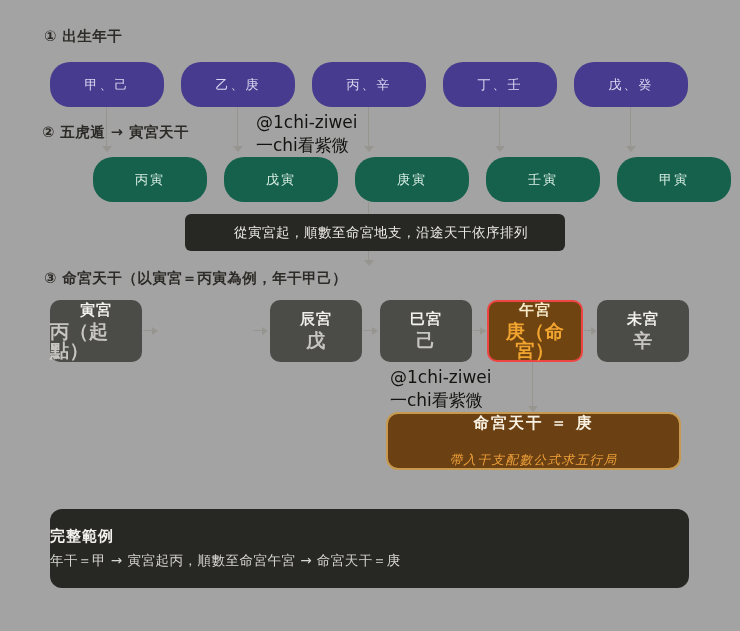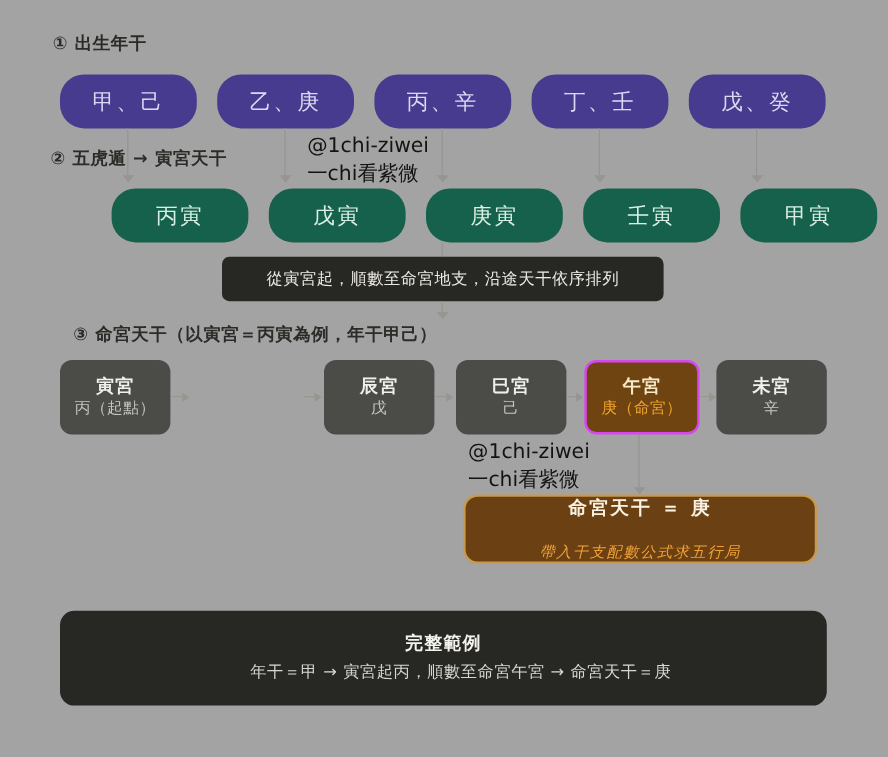--- a/index.html
+++ b/index.html
@@ -4,36 +4,36 @@
 <style>
   html,body{margin:0;padding:0;background:#f6f4ed;}
   .canvas{
     position:relative;width:740px;height:631px;background:#a3a3a3;
     font-family:"DejaVu Sans","Liberation Sans",sans-serif;overflow:hidden;
   }
   .slabel{position:absolute;font-size:14.5px;font-weight:700;color:#2d2b27;letter-spacing:.5px;white-space:nowrap;}
   .box{
     position:absolute;width:114px;height:45px;border-radius:20px;
     display:flex;align-items:center;justify-content:center;
-    font-size:18px;letter-spacing:2px;white-space:nowrap;
+    font-size:13px;letter-spacing:2px;white-space:nowrap;
   }
   .purple{top:62px;background:#463b8e;color:#dcd8f3;}
   .green{top:157px;background:#15614b;color:#d9efe5;margin-left:43px;}
   .note{
     position:absolute;left:185px;top:214px;width:368px;height:37px;border-radius:6px;
     background:#272723;color:#edebe5;display:flex;align-items:center;justify-content:center;
-    font-size:13.5px;letter-spacing:.5px;white-space:nowrap;
+    font-size:13.5px;letter-spacing:.5px;white-space:nowrap;padding-left:12px;
   }
   .palace{
     position:absolute;top:300px;width:92px;height:62px;border-radius:10px;background:#4b4b48;
     display:flex;flex-direction:column;align-items:center;justify-content:center;gap:4px;box-sizing:border-box;
   }
   .palace .t{font-size:15px;font-weight:600;color:#f1efe9;letter-spacing:1px;line-height:1;}
-  .palace .s{font-size:13px;color:#c7c5bf;letter-spacing:.5px;line-height:1;}
-  .palace.hl{background:#6f4410;border:2px solid #d946ef;width:96px;text-align:center;}
+  .palace .s{font-size:19px;color:#c7c5bf;letter-spacing:.5px;line-height:1;font-weight:bold;}
+  .palace.hl{background:#6f4410;border:2px solid #ef4444;width:96px;text-align:center;}
   .palace.hl .t{color:#f5e9c9;}
   .palace.hl .s{color:#f1a42f;}
   .varrow{position:absolute;width:0;border-left:1.5px solid #97958f;}
   .varrow.head::after{
     content:"";position:absolute;left:-5.5px;bottom:-6px;
     border-left:5px solid transparent;border-right:5px solid transparent;border-top:6px solid #97958f;
   }
   .harrow{position:absolute;height:0;border-top:1.5px solid #97958f;}
   .harrow::after{
     content:"";position:absolute;right:-6px;top:-4.5px;
@@ -42,24 +42,24 @@
   .watermark{position:absolute;color:#131311;font-size:17px;font-weight:500;line-height:1.33;white-space:nowrap;}
   .result{
     position:absolute;left:386px;top:412px;width:295px;height:58px;box-sizing:border-box;
     background:#6b4113;border:2px solid #c79a50;border-radius:12px;
     display:flex;flex-direction:column;align-items:center;justify-content:center;gap:23px;
   }
   .result .t{font-size:15.5px;font-weight:700;color:#f9f2e2;letter-spacing:2px;line-height:1;}
   .result .s{font-size:12.5px;color:#efa13a;letter-spacing:1.5px;line-height:1;font-style:italic;}
   .summary{
     position:absolute;left:50px;top:509px;width:639px;height:79px;background:#272723;border-radius:12px;
-    display:flex;flex-direction:column;align-items:center;justify-content:center;gap:10px;
+    display:flex;flex-direction:column;justify-content:center;gap:10px;
   }
   .summary .t{font-size:15px;font-weight:700;color:#f4f2ec;letter-spacing:1px;line-height:1;}
-  .summary .s{font-size:13.5px;color:#d8d6d0;letter-spacing:.5px;line-height:1;margin-left:29px;}
+  .summary .s{font-size:13.5px;color:#d8d6d0;letter-spacing:.5px;line-height:1;}
 </style>
 </head>
 <body>
 
 <div class="canvas">
 
   <div class="slabel" style="left:44px;top:27px">① 出生年干</div>
   <div class="box purple" style="left:50px">甲、己</div>
   <div class="box purple" style="left:181px">乙、庚</div>
   <div class="box purple" style="left:312px">丙、辛</div>
@@ -81,21 +81,21 @@
   <div class="box green" style="left:50px">丙寅</div>
   <div class="box green" style="left:312px">庚寅</div>
   <div class="box green" style="left:181px">戊寅</div>
   <div class="box green" style="left:443px">壬寅</div>
   <div class="box green" style="left:574px">甲寅</div>
 
   <div class="varrow" style="left:368px;top:202px;height:12px"></div>
   <div class="note">從寅宮起，順數至命宮地支，沿途天干依序排列</div>
   <div class="varrow head" style="left:368px;top:251px;height:9px"></div>
 
-  <div class="slabel" style="left:61px;top:269px">③ 命宮天干（以寅宮＝丙寅為例，年干甲己）</div>
+  <div class="slabel" style="left:44px;top:269px">③ 命宮天干（以寅宮＝丙寅為例，年干甲己）</div>
 
   <div class="palace" style="left:50px">
     <div class="t">寅宮</div>
     <div class="s">丙（起點）</div>
   </div>
   <div class="palace" style="left:270px">
     <div class="t">辰宮</div>
     <div class="s">戊</div>
   </div>
   <div class="palace" style="left:380px">

